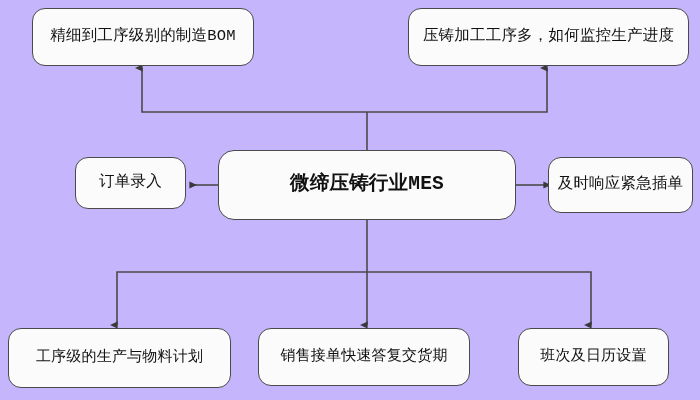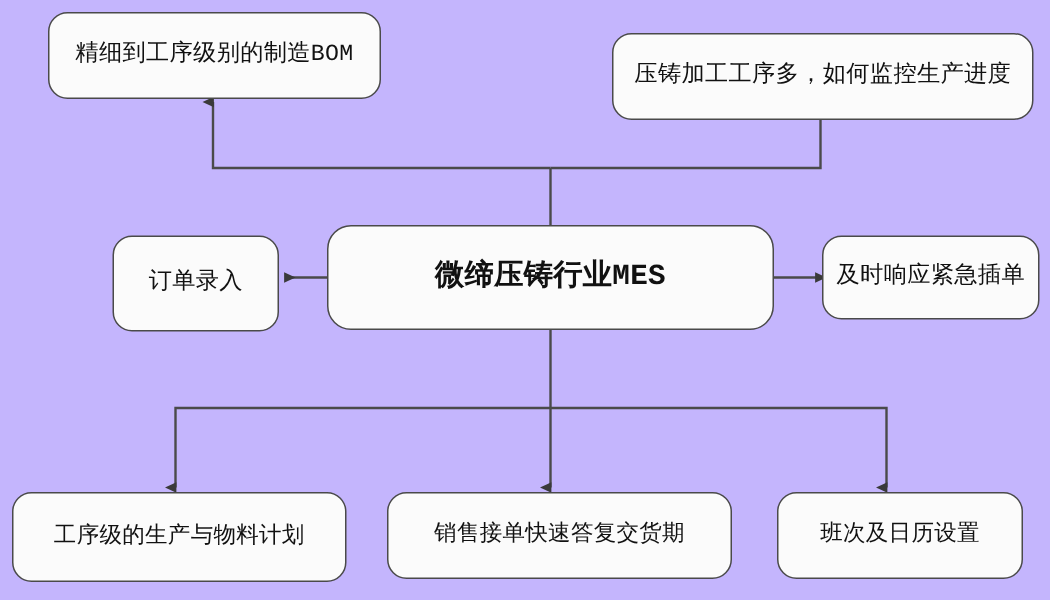--- a/index.html
+++ b/index.html
@@ -52,27 +52,27 @@
     border-radius: 16px;
   }
   .n-side {
     font-size: 15.5px;
   }
   .n-bottom {
     font-size: 15px;
   }
   
   #node-bom        { left: 32px;  top: 8px;   width: 222px; height: 58px; }
-  #node-progress   { left: 408px; top: 22px;   width: 281px; height: 58px; }
-  #node-order      { left: 75px;  top: 157px; width: 111px; height: 64px; }
+  #node-progress   { left: 408px; top: 8px;   width: 281px; height: 58px; }
+  #node-order      { left: 75px;  top: 157px; width: 111px; height: 52px; }
   #node-mes        { left: 218px; top: 150px; width: 298px; height: 70px; }
   #node-urgent     { left: 548px; top: 157px; width: 145px; height: 56px; }
   #node-plan       { left: 8px;   top: 328px; width: 223px; height: 60px; }
-  #node-delivery   { left: 258px; top: 328px; width: 230px; height: 58px; }
-  #node-shift      { left: 518px; top: 328px; width: 164px; height: 58px; }
+  #node-delivery   { left: 258px; top: 328px; width: 212px; height: 58px; }
+  #node-shift      { left: 518px; top: 328px; width: 151px; height: 58px; }
 </style>
 </head>
 <body>
 
 <div id="canvas">
 
   <svg id="edge-layer" viewBox="0 0 700 400" width="700" height="400" xmlns="http://www.w3.org/2000/svg">
     <defs>
       <marker id="arrow-up" markerWidth="9" markerHeight="9" refX="4.5" refY="7.6" orient="auto" markerUnits="userSpaceOnUse">
         <path d="M4.5,0.6 L8.0,8.2 L1.0,8.2 Z" fill="#3a3a3a"></path>

